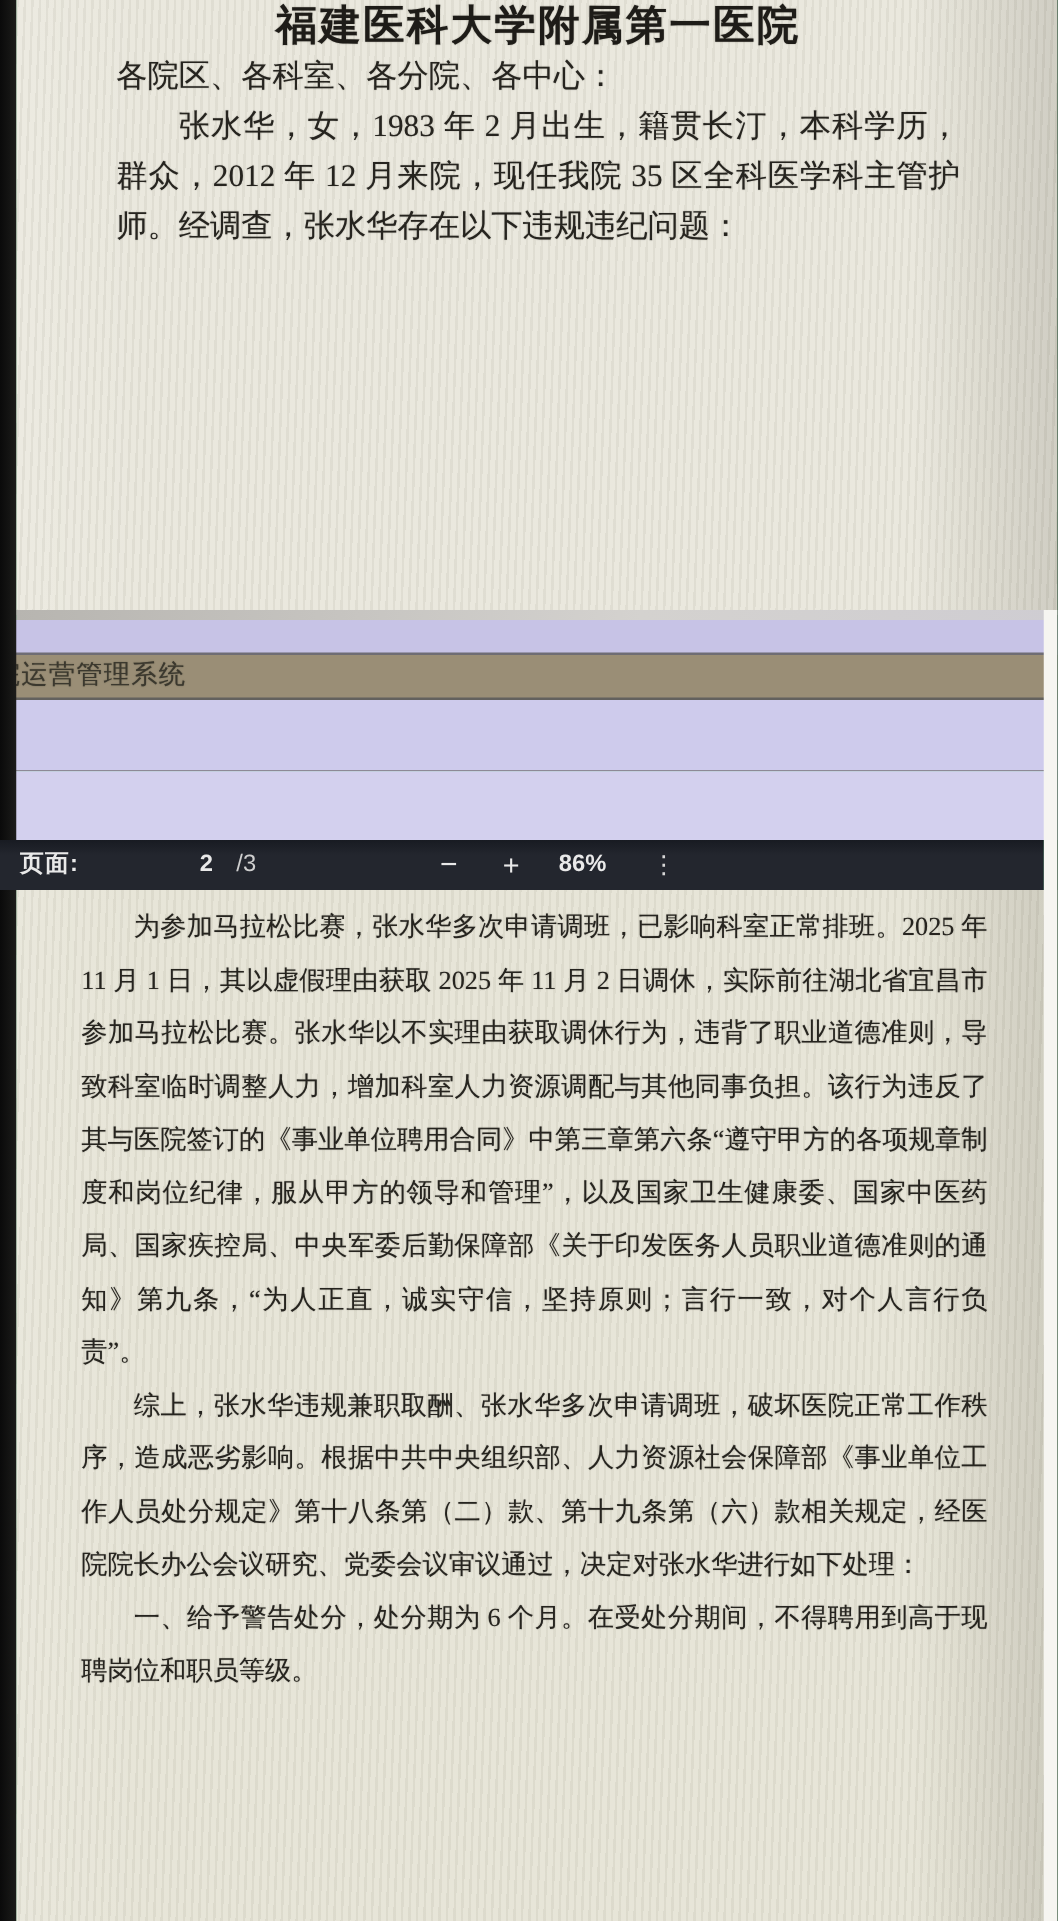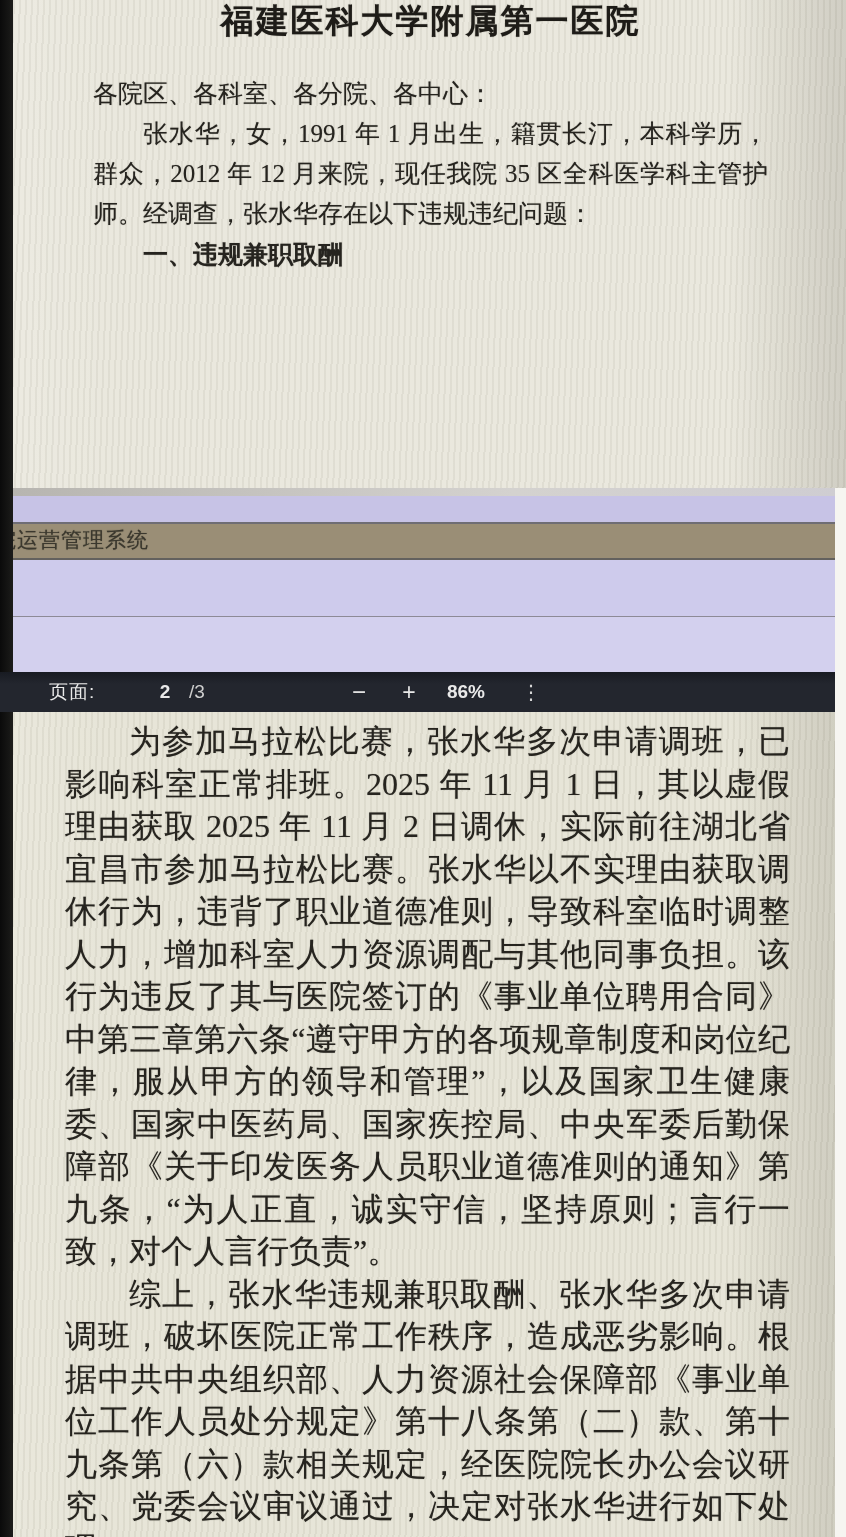--- a/index.html
+++ b/index.html
@@ -35,27 +35,27 @@
       linear-gradient(to right, rgba(255,255,255,0.10), rgba(0,0,0,0) 12%,
         rgba(0,0,0,0) 86%, rgba(66,62,50,0.16));
   }
   .page1{ top:0; height:492px; padding:0 78px 0 80px; }
   .page2{ top:712px; height:825px; padding:8px 56px 0 52px; background-color:#e6e4d6; }
   .doc-title-line{
     text-align:center;font-weight:700;font-size:33px;line-height:42px;
     letter-spacing:2px;color:#1e1c18;
     text-shadow:0 0 1px rgba(40,38,30,0.55);
   }
-  .page1 .doc-body{margin-top:32px;}
+  .page1 .doc-body{}
   .doc-para, .doc-salutation{
     font-size:25px;line-height:40px;
     text-shadow:0 0 1px rgba(45,42,35,0.45);
     margin:0;
   }
-  .page2 .doc-para{font-size:32px;line-height:42.5px;}
+  .page2 .doc-para{font-size:21px;line-height:42.5px;}
   .doc-para.indent{text-indent:2em;}
   .doc-para.bold{
     font-family:"Liberation Sans","DejaVu Sans",sans-serif;
     font-weight:700;
   }
   
   .band{position:absolute;left:4px;right:0;z-index:5;}
   .band-smudge{top:488px;height:8px;background:linear-gradient(to right,#b7b5b0,#d4d2cf 60%,#cfcdd2);left:13px;}
   .band-lav1{top:496px;height:26px;background:#c7c3e6;border-bottom:2px solid #6f6d74;}
   .band-title{
@@ -73,21 +73,21 @@
   
   .toolbar{
     position:absolute;left:0;right:11px;top:672px;height:40px;
     background:linear-gradient(to bottom,#181b22,#23262e 30%,#23262e);
     z-index:7;
     color:#e9e9e9;
     font-family:"Liberation Sans","DejaVu Sans",sans-serif;
     font-size:19px;
   }
   .toolbar .tb{position:absolute;top:0;height:40px;line-height:40px;text-align:center;}
-  .tb-pagelabel{left:16px;font-weight:400;letter-spacing:1px;margin-left:33px;}
+  .tb-pagelabel{left:16px;font-weight:700;letter-spacing:1px;}
   .tb-curpage{left:150px;width:30px;font-weight:700;}
   .tb-totpage{left:180px;width:34px;color:#cfcfcf;}
   .tb-minus{left:342px;width:34px;font-size:24px;cursor:pointer;}
   .tb-plus{left:392px;width:34px;font-size:23px;cursor:pointer;}
   .tb-zoom{left:436px;width:60px;font-weight:700;}
   .tb-more{left:516px;width:30px;font-size:20px;letter-spacing:0;cursor:pointer;color:#d6d6d6;}
 </style>
 </head>
 <body>
 
@@ -96,22 +96,21 @@
   <div class="left-edge"></div>
   <div class="right-strip"></div>
 
   <div class="page page1 paper-tex">
     <div>
         <div class="doc-title-line">福建医科大学附属第一医院</div>
       </div>
     <div class="doc-body">
       <div class="doc-salutation">各院区、各科室、各分院、各中心：</div>
       <div>
-          <div class="doc-para indent">张水华，女，1991 年 1 月出生，籍贯长汀，本科学历，群众，2012 年 12 月来院，现任我院 35 区全科医学科主管护师。经调查，张水华存在以下违规违纪问题：</div>
-          <div class="doc-para indent bold">一、违规兼职取酬</div>
+          <div class="doc-para indent">张水华，女，1983 年 2 月出生，籍贯长汀，本科学历，群众，2012 年 12 月来院，现任我院 35 区全科医学科主管护师。经调查，张水华存在以下违规违纪问题：</div>
         </div>
     </div>
   </div>
 
   <div class="band band-smudge"></div>
   <div class="band band-lav1"></div>
   <div class="band band-title">
     <span class="title-text">院运营管理系统</span>
   </div>
   <div class="band band-lav2"></div>
@@ -124,16 +123,17 @@
     <span class="tb tb-minus">−</span>
     <span class="tb tb-plus">+</span>
     <span class="tb tb-zoom">86%</span>
     <span class="tb tb-more">⋮</span>
   </div>
 
   <div class="page page2 paper-tex">
     <div>
         <div class="doc-para indent">为参加马拉松比赛，张水华多次申请调班，已影响科室正常排班。2025 年 11 月 1 日，其以虚假理由获取 2025 年 11 月 2 日调休，实际前往湖北省宜昌市参加马拉松比赛。张水华以不实理由获取调休行为，违背了职业道德准则，导致科室临时调整人力，增加科室人力资源调配与其他同事负担。该行为违反了其与医院签订的《事业单位聘用合同》中第三章第六条“遵守甲方的各项规章制度和岗位纪律，服从甲方的领导和管理”，以及国家卫生健康委、国家中医药局、国家疾控局、中央军委后勤保障部《关于印发医务人员职业道德准则的通知》第九条，“为人正直，诚实守信，坚持原则；言行一致，对个人言行负责”。</div>
         <div class="doc-para indent">综上，张水华违规兼职取酬、张水华多次申请调班，破坏医院正常工作秩序，造成恶劣影响。根据中共中央组织部、人力资源社会保障部《事业单位工作人员处分规定》第十八条第（二）款、第十九条第（六）款相关规定，经医院院长办公会议研究、党委会议审议通过，决定对张水华进行如下处理：</div>
+        <div class="doc-para indent">一、给予警告处分，处分期为 6 个月。在受处分期间，不得聘用到高于现聘岗位和职员等级。</div>
       </div>
   </div>
 
 </div>
 
 </body></html>

